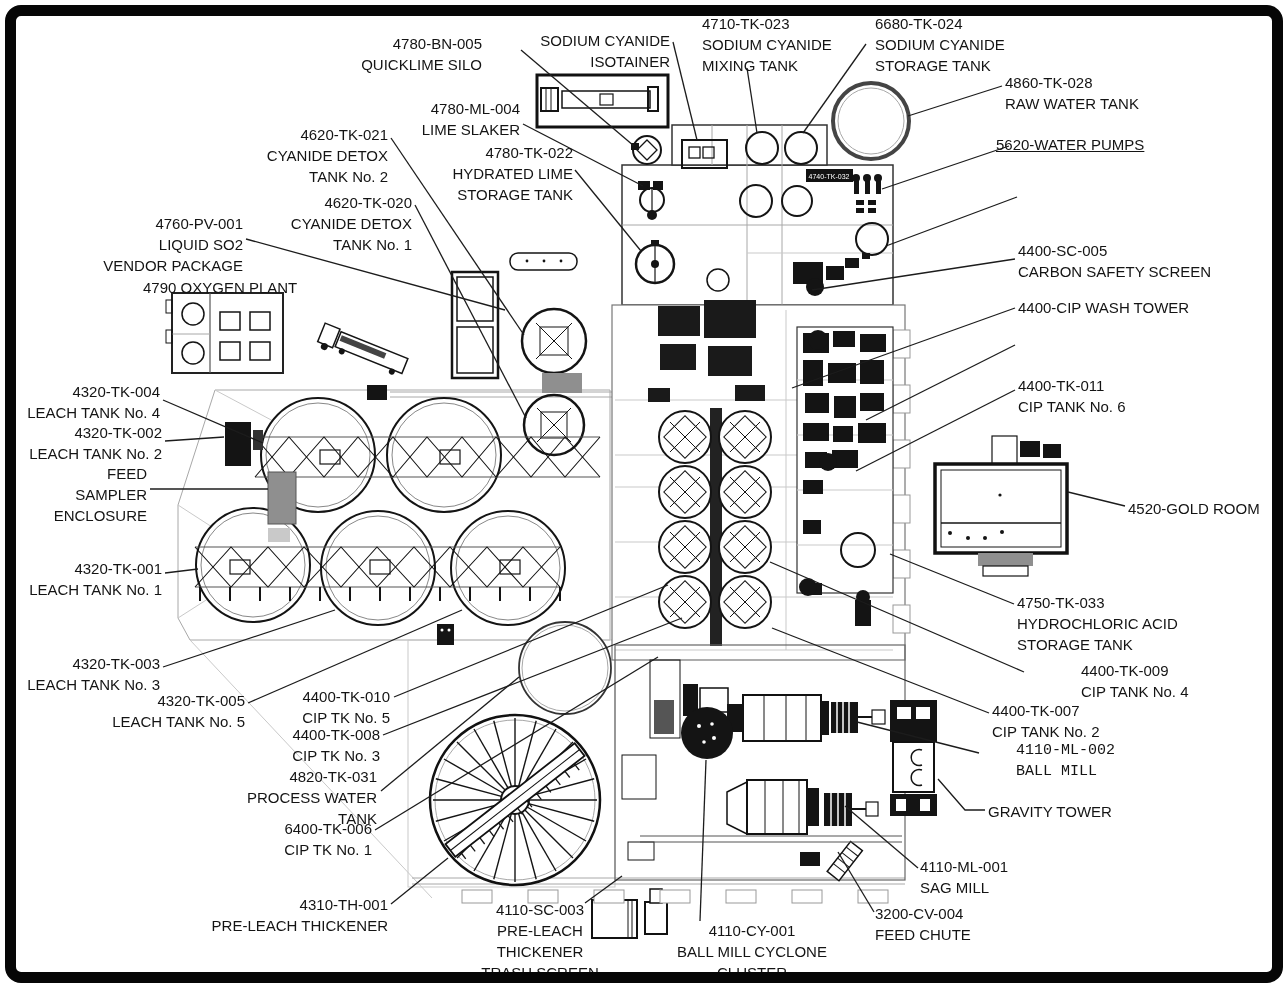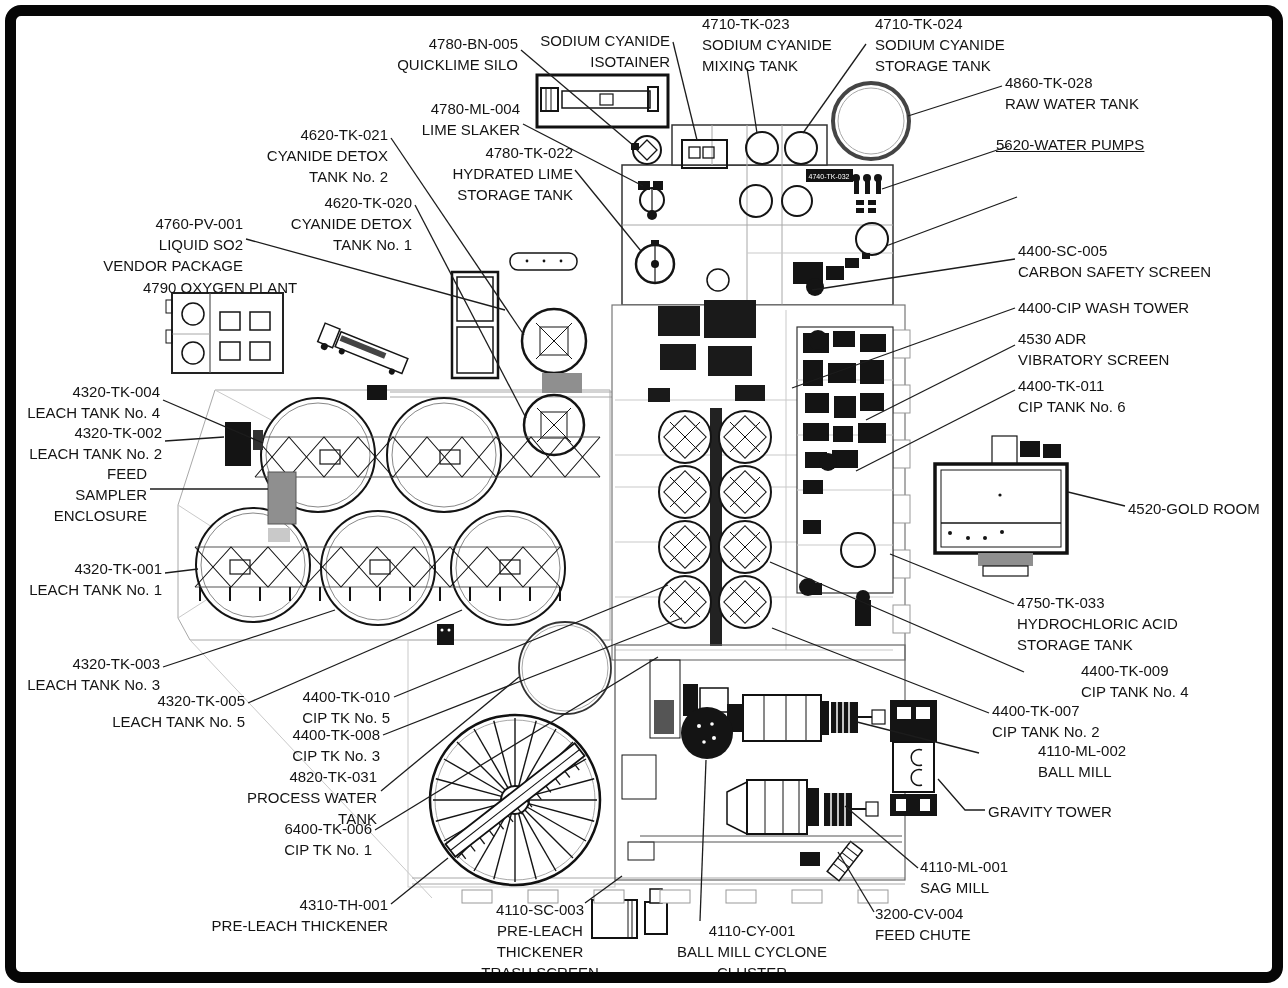--- a/index.html
+++ b/index.html
@@ -544,26 +544,26 @@
         <polyline points="1017,197 886,246"></polyline>
         <polyline points="1009,146 882,189"></polyline>
         <polyline points="1002,86 908,116"></polyline>
       </g>
   </svg>
 
   <div id="labels">
       <div class="lbl left" style="top: 13px; left: 702px;">4710-TK-023
 SODIUM CYANIDE
 MIXING TANK</div>
-      <div class="lbl left" style="top: 13px; left: 875px;">4710-TK-024
+      <div class="lbl left" style="top: 13px; left: 875px;">6680-TK-024
 SODIUM CYANIDE
 STORAGE TANK</div>
       <div class="lbl right" style="top: 30px; right: 618px;">SODIUM CYANIDE
 ISOTAINER</div>
-      <div class="lbl right" style="top: 33px; right: 770px;">4780-BN-005
+      <div class="lbl right" style="top: 33px; right: 806px;">4780-BN-005
 QUICKLIME SILO</div>
       <div class="lbl right" style="top: 98px; right: 768px;">4780-ML-004
 LIME SLAKER</div>
       <div class="lbl right" style="top: 124px; right: 900px;">4620-TK-021
 CYANIDE DETOX
 TANK No. 2</div>
       <div class="lbl right" style="top: 142px; right: 715px;">4780-TK-022
 HYDRATED LIME
 STORAGE TANK</div>
       <div class="lbl right" style="top: 192px; right: 876px;">4620-TK-020
@@ -602,34 +602,32 @@
 THICKENER
 TRASH SCREEN</div>
       <div class="lbl center" style="top: 920px; left: 752px; transform: translateX(-50%);">4110-CY-001
 BALL MILL CYCLONE
 CLUSTER</div>
       <div class="lbl left" style="top: 903px; left: 875px;">3200-CV-004
 FEED CHUTE</div>
       <div class="lbl left" style="top: 856px; left: 920px;">4110-ML-001
 SAG MILL</div>
       <div class="lbl left" style="top: 801px; left: 988px;">GRAVITY  TOWER</div>
-      <div class="lbl left" style="top: 740px; left: 1038px;">4110-ML-002
+      <div class="lbl left" style="top: 740px; left: 1016px; font-family: Liberation Mono, monospace;">4110-ML-002
 BALL MILL</div>
       <div class="lbl left" style="top: 700px; left: 992px;">4400-TK-007
 CIP TANK No. 2</div>
       <div class="lbl left" style="top: 660px; left: 1081px;">4400-TK-009
 CIP TANK No. 4</div>
       <div class="lbl left" style="top: 592px; left: 1017px;">4750-TK-033
 HYDROCHLORIC ACID
 STORAGE TANK</div>
       <div class="lbl left" style="top: 498px; left: 1128px;">4520-GOLD ROOM</div>
       <div class="lbl left" style="top: 375px; left: 1018px;">4400-TK-011
 CIP TANK No. 6</div>
-      <div class="lbl left" style="top: 328px; left: 1018px;">4530 ADR
-VIBRATORY SCREEN</div>
       <div class="lbl left" style="top: 297px; left: 1018px;">4400-CIP WASH TOWER</div>
       <div class="lbl left" style="top: 240px; left: 1018px;">4400-SC-005
 CARBON SAFETY SCREEN</div>
       <div class="lbl left" style="top: 134px; left: 996px; text-decoration: underline;">5620-WATER PUMPS</div>
       <div class="lbl left" style="top: 72px; left: 1005px;">4860-TK-028
 RAW WATER TANK</div>
     </div>
 </div>
 
 </body></html>

